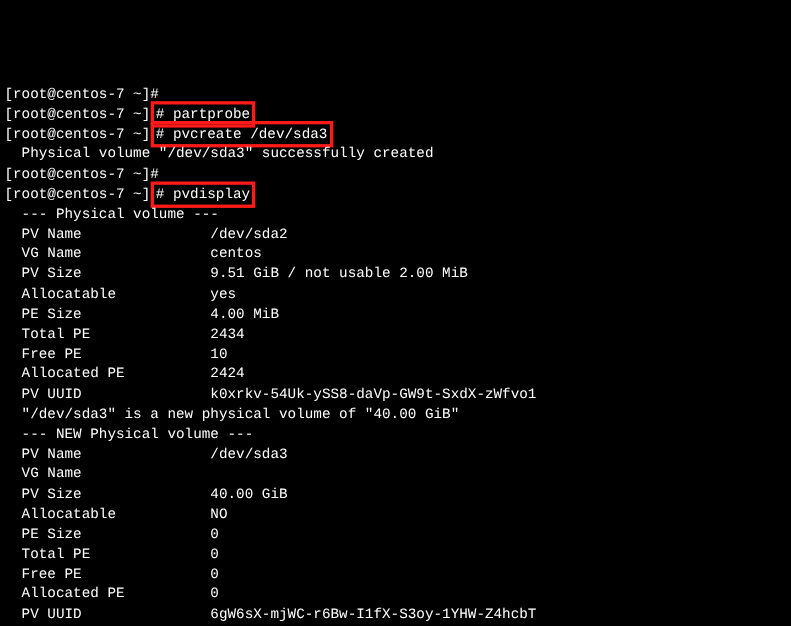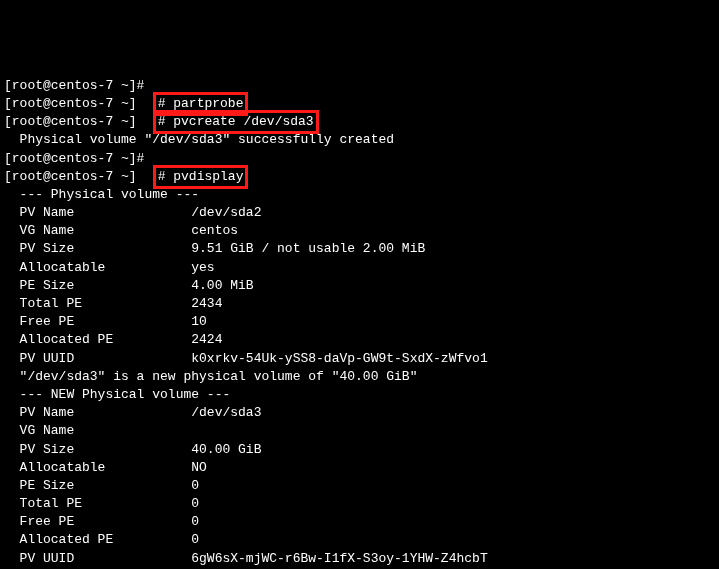--- a/index.html
+++ b/index.html
@@ -13,21 +13,21 @@
       white-space: pre;
       width: 719px;
       height: 569px;
       box-sizing: border-box;
       overflow: hidden;
     }
     .highlight-box {
       border: 3px solid #ff1a1a;
       display: inline-block;
       padding: 0 2px;
-      margin: -3px 16px;
+      margin: -3px 0;
     }
     .line { display: block; }
   </style>
 </head>
 <body>
 
 
 
 <span class="line">[root@centos-7 ~]#</span><span class="line"><span>[root@centos-7 ~]</span><span class="highlight-box"><span># partprobe</span></span></span><span class="line"><span>[root@centos-7 ~]</span><span class="highlight-box"><span># pvcreate /dev/sda3</span></span></span><span class="line">  Physical volume "/dev/sda3" successfully created</span><span class="line">[root@centos-7 ~]#</span><span class="line"><span>[root@centos-7 ~]</span><span class="highlight-box"><span># pvdisplay</span></span></span><span class="line">  --- Physical volume ---</span><span class="line">  PV Name               /dev/sda2</span><span class="line">  VG Name               centos</span><span class="line">  PV Size               9.51 GiB / not usable 2.00 MiB</span><span class="line">  Allocatable           yes</span><span class="line">  PE Size               4.00 MiB</span><span class="line">  Total PE              2434</span><span class="line">  Free PE               10</span><span class="line">  Allocated PE          2424</span><span class="line">  PV UUID               k0xrkv-54Uk-ySS8-daVp-GW9t-SxdX-zWfvo1</span><span class="line"></span><span class="line">  "/dev/sda3" is a new physical volume of "40.00 GiB"</span><span class="line">  --- NEW Physical volume ---</span><span class="line">  PV Name               /dev/sda3</span><span class="line">  VG Name               </span><span class="line">  PV Size               40.00 GiB</span><span class="line">  Allocatable           NO</span><span class="line">  PE Size               0</span><span class="line">  Total PE              0</span><span class="line">  Free PE               0</span><span class="line">  Allocated PE          0</span><span class="line">  PV UUID               6gW6sX-mjWC-r6Bw-I1fX-S3oy-1YHW-Z4hcbT</span><span class="line"></span><span class="line">[root@centos-7 ~]#</span>
 

